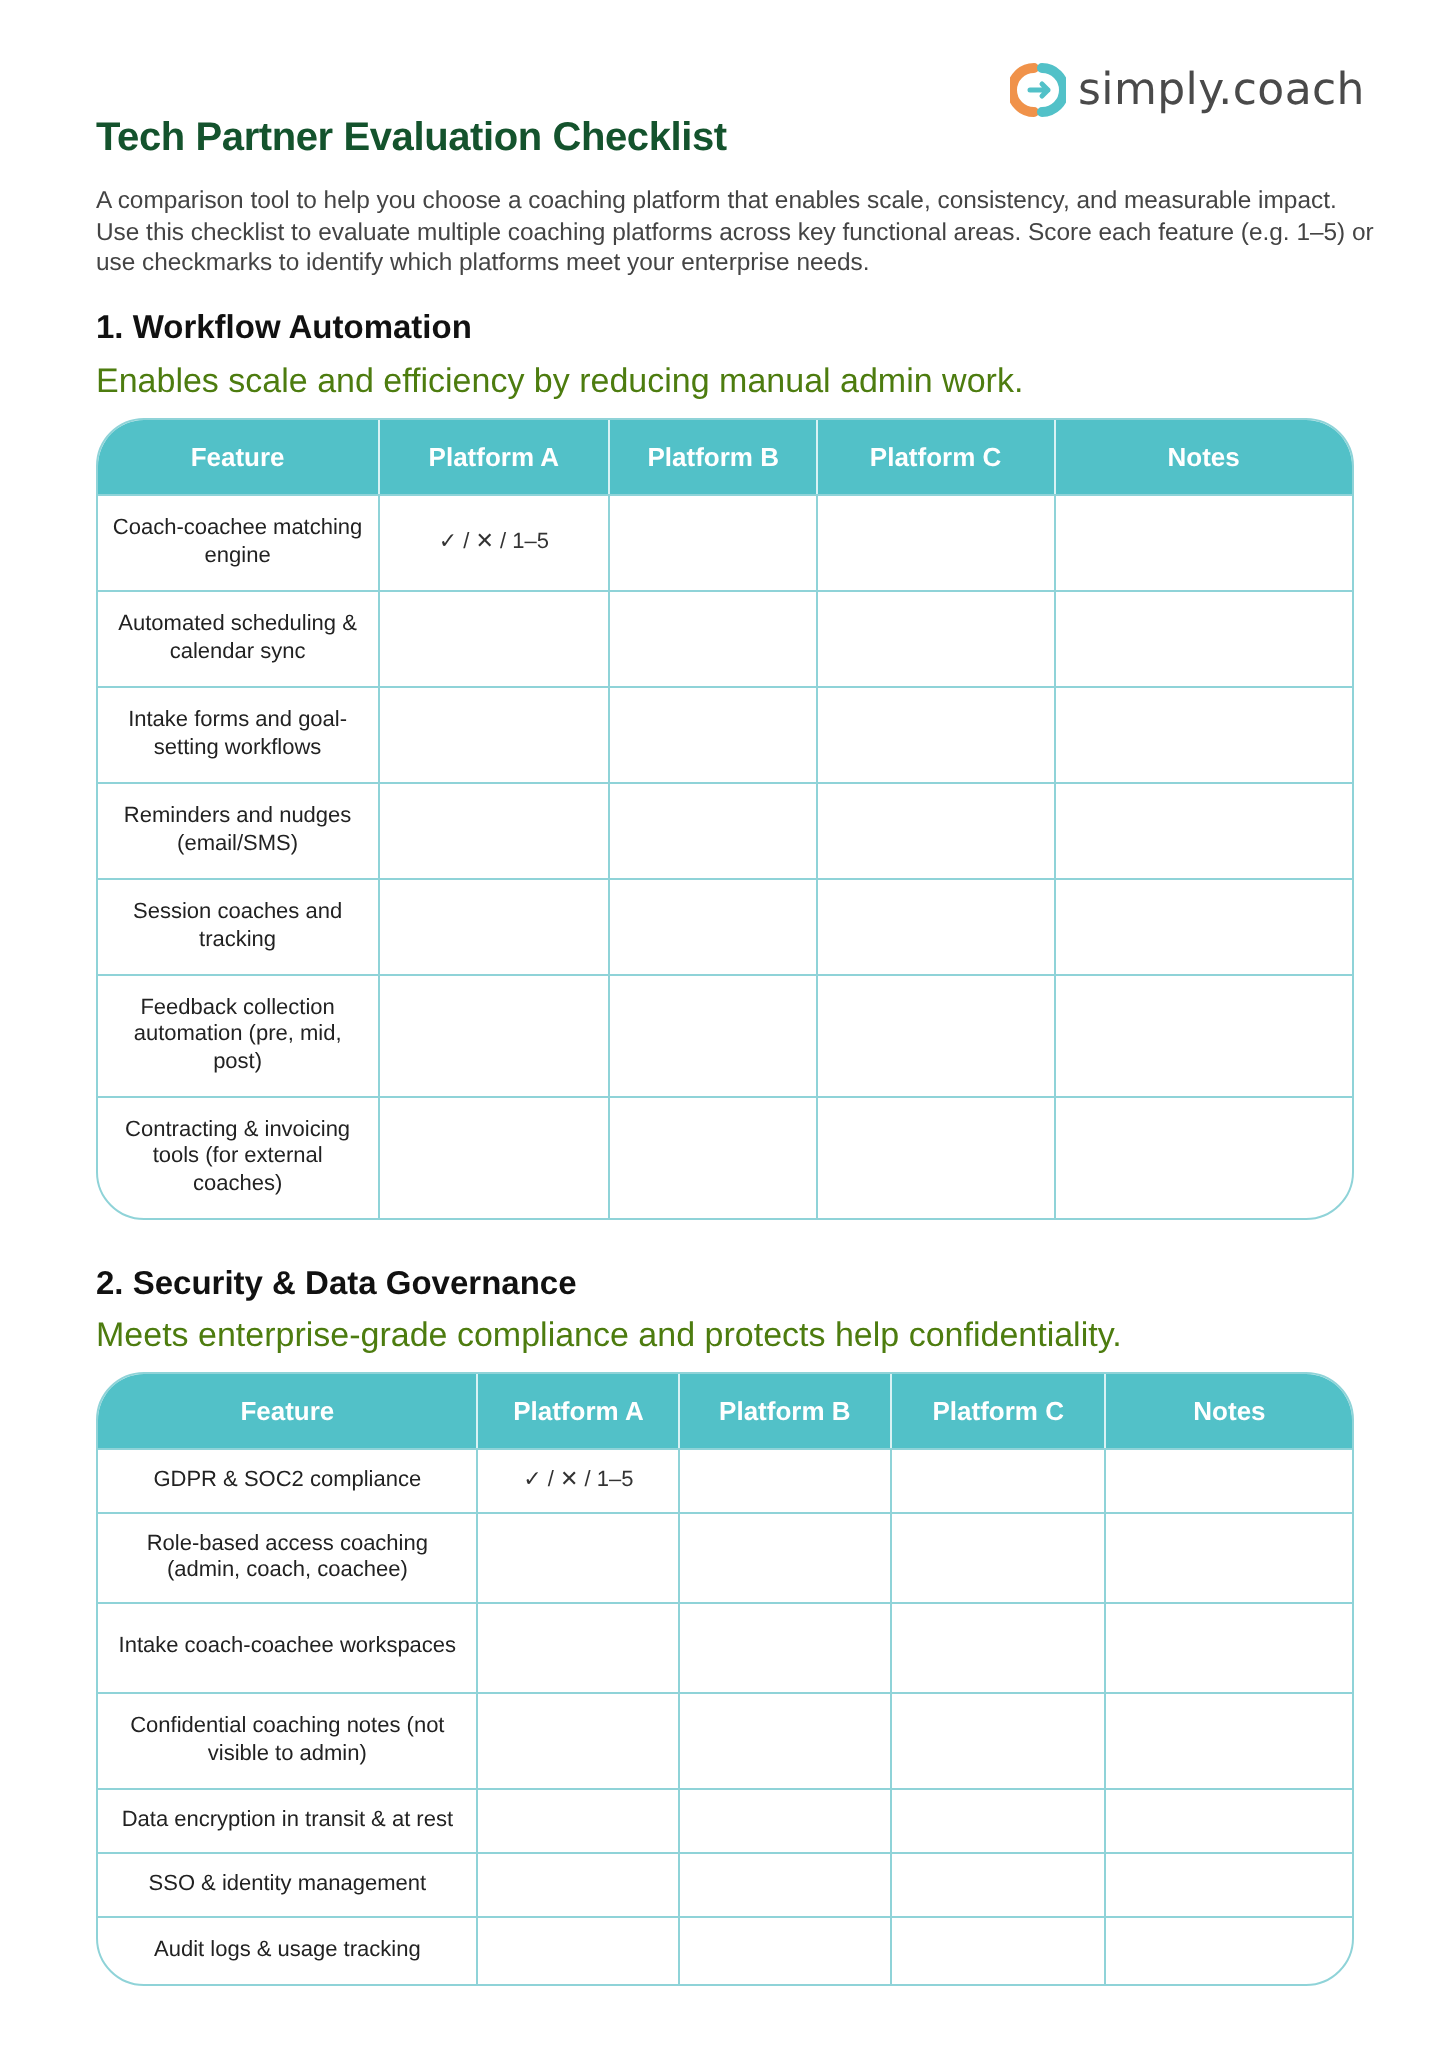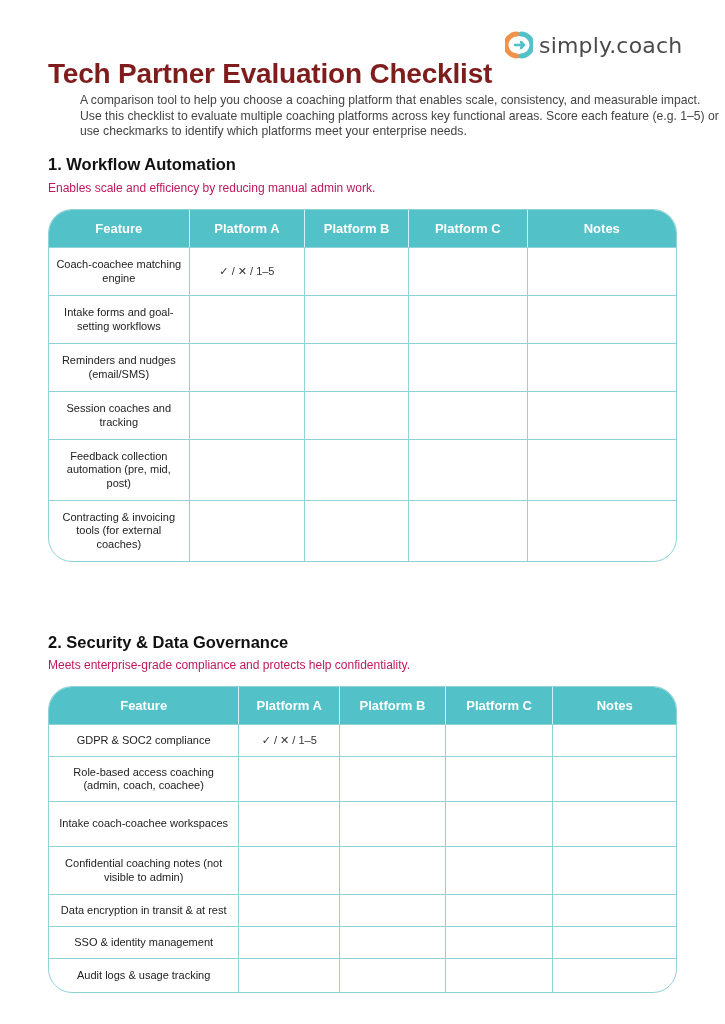--- a/index.html
+++ b/index.html
@@ -3,25 +3,25 @@
 <meta charset="utf-8">
 <style>
   * { box-sizing: border-box; margin: 0; padding: 0; }
   html, body { width: 725px; height: 1024px; background: #ffffff; overflow: hidden; }
   body { font-family: "Liberation Sans", "DejaVu Sans", sans-serif; color: #222; position: relative; }
 
   .logo { position: absolute; top: 31px; left: 505px; display: flex; align-items: center; gap: 6px; }
   .logo-mark { width: 28px; height: 28px; position: relative; }
   .logo-text { font-family: "DejaVu Sans", sans-serif; font-size: 22px; color: #4a4a4a; letter-spacing: 0.2px; }
 
-  .title { position: absolute; left: 48px; top: 58px; font-size: 28px; font-weight: 700; color: #7f1d1d; letter-spacing: -0.2px; }
-  .intro { position: absolute; left: 48px; top: 93px; width: 640px; font-size: 12.2px; line-height: 15.5px; color: #444; margin-left: 32px; }
+  .title { position: absolute; left: 48px; top: 58px; font-size: 20px; font-weight: 700; color: #14532d; letter-spacing: -0.2px; }
+  .intro { position: absolute; left: 48px; top: 93px; width: 640px; font-size: 12.2px; line-height: 15.5px; color: #444; }
 
   .section-title { position: absolute; left: 48px; font-size: 16.5px; font-weight: 700; color: #111; }
-  .section-sub { position: absolute; left: 48px; font-size: 12px; color: #be185d; }
+  .section-sub { position: absolute; left: 48px; font-size: 17px; color: #4d7c0f; }
 
   table.grid { position: absolute; left: 48px; width: 629px; border-collapse: separate; border-spacing: 0;
                border: 1.5px solid #8fd3d8; border-radius: 24px; overflow: hidden; }
   table.grid th { background: #52c1c8; color: #ffffff; font-size: 13px; font-weight: 700; height: 37px;
                   border-right: 1.5px solid #d8f2f4; text-align: center; vertical-align: middle; }
   table.grid th:last-child { border-right: none; }
   table.grid td { font-size: 11px; line-height: 13.5px; color: #222; text-align: center; vertical-align: middle;
                   border-right: 1.5px solid #8fd3d8; border-top: 1.5px solid #8fd3d8; padding: 0 6px; }
   table.grid td:last-child { border-right: none; }
   table.grid td.hint { font-size: 11px; color: #333; }
@@ -58,20 +58,27 @@
       <th>Platform A</th>
       <th>Platform B</th>
       <th>Platform C</th>
       <th>Notes</th>
     </tr>
   </thead>
   <tbody>
     <tr style="height:48px">
       <td>Coach-coachee matching engine</td>
       <td class="hint">✓ / ✕ / 1–5</td>
+      <td></td>
+      <td></td>
+      <td></td>
+    </tr>
+    <tr style="height:48px">
+      <td>Automated scheduling &amp; calendar sync</td>
+      <td></td>
       <td></td>
       <td></td>
       <td></td>
     </tr>
     <tr style="height:48px">
       <td>Intake forms and goal-setting workflows</td>
       <td></td>
       <td></td>
       <td></td>
       <td></td>

